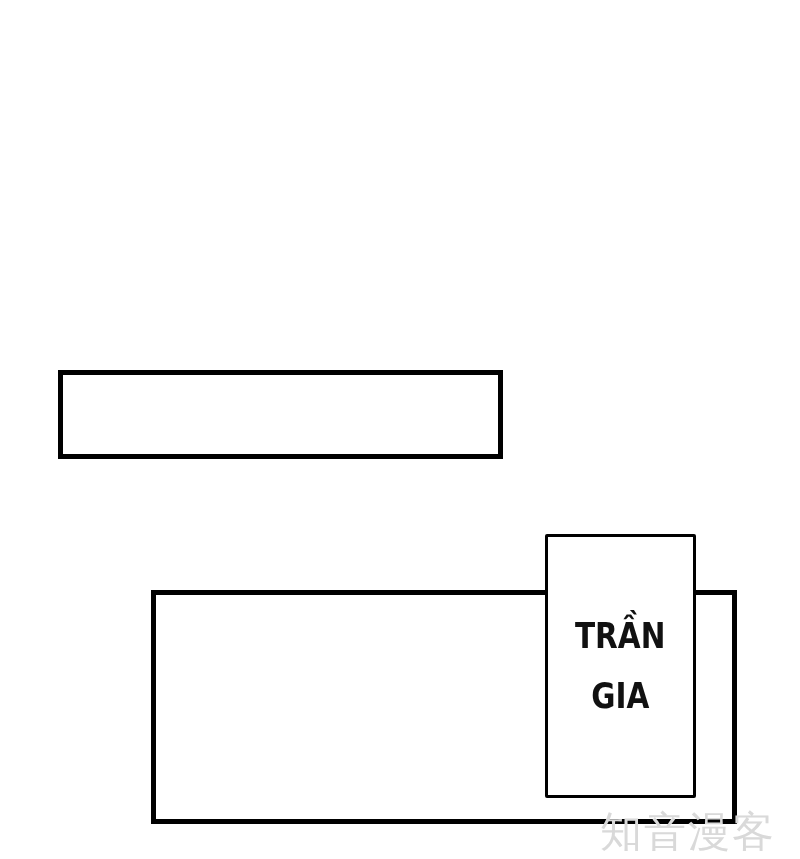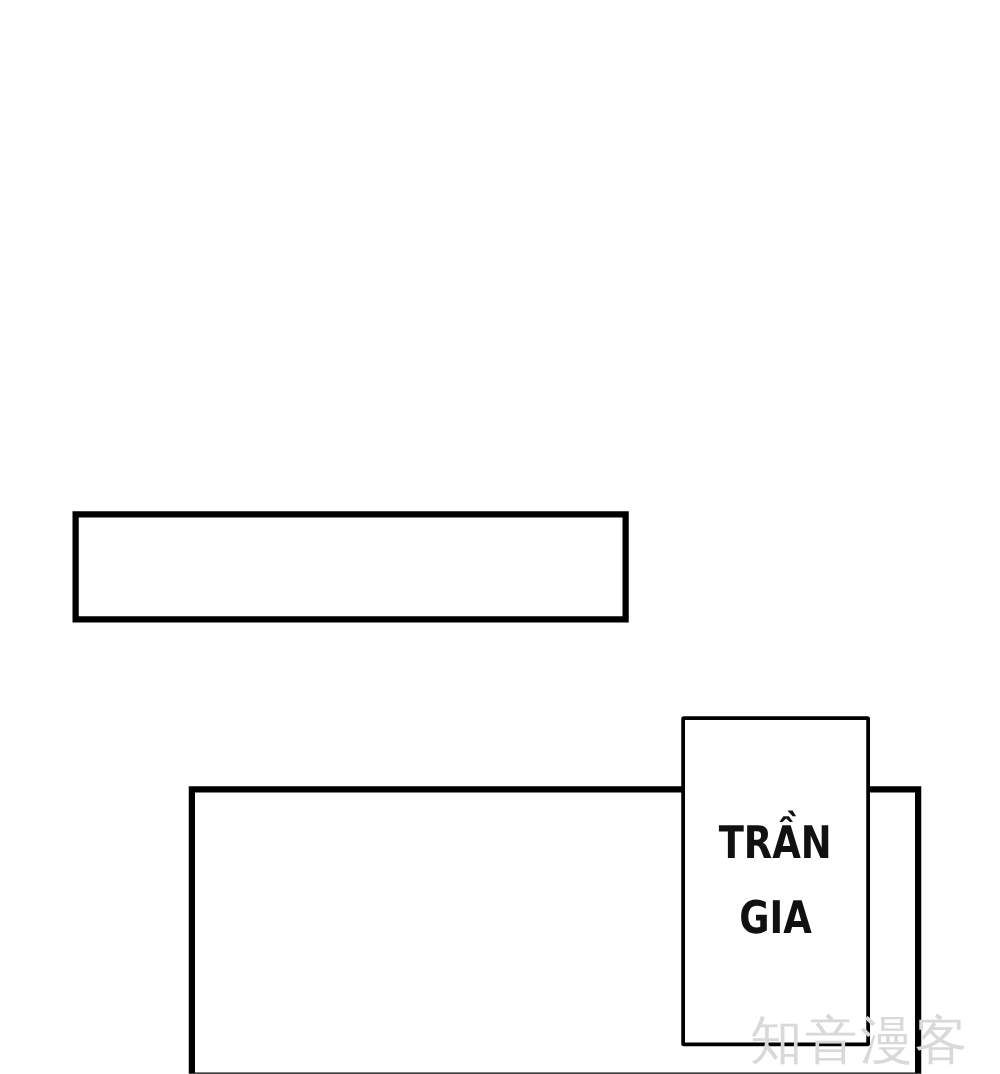--- a/index.html
+++ b/index.html
@@ -11,21 +11,20 @@
       width: 800px;
       height: 859px;
       position: relative;
       overflow: hidden;
       font-family: "DejaVu Sans", sans-serif;
     }
     .panel {
       position: absolute;
       box-sizing: border-box;
       background: #ffffff;
-      margin-top: 39px;
     }
     #panel-top {
       left: 58px;
       top: 370px;
       width: 445px;
       height: 89px;
       border: 5px solid #000000;
     }
     #panel-bottom {
       left: 151px;

